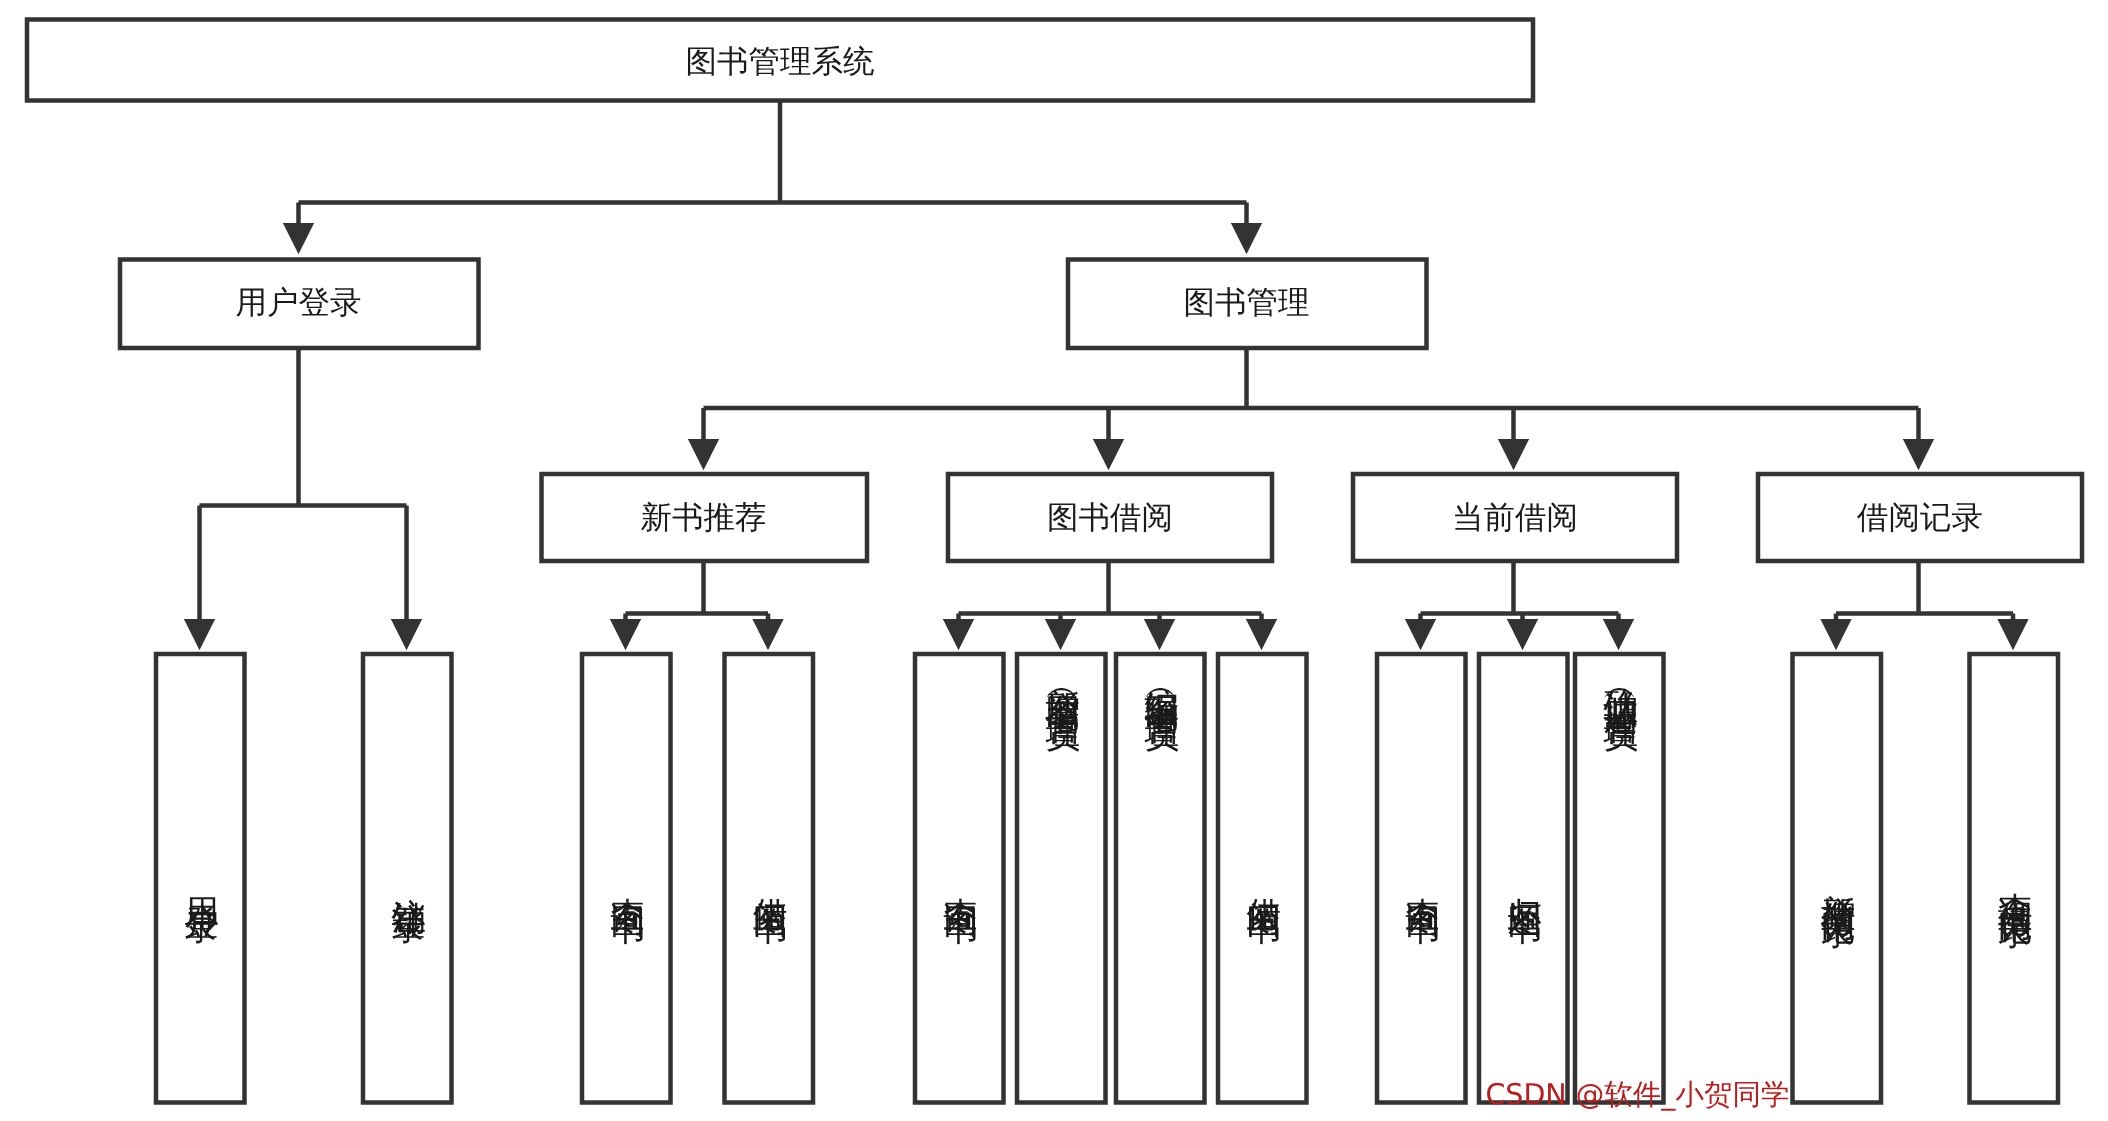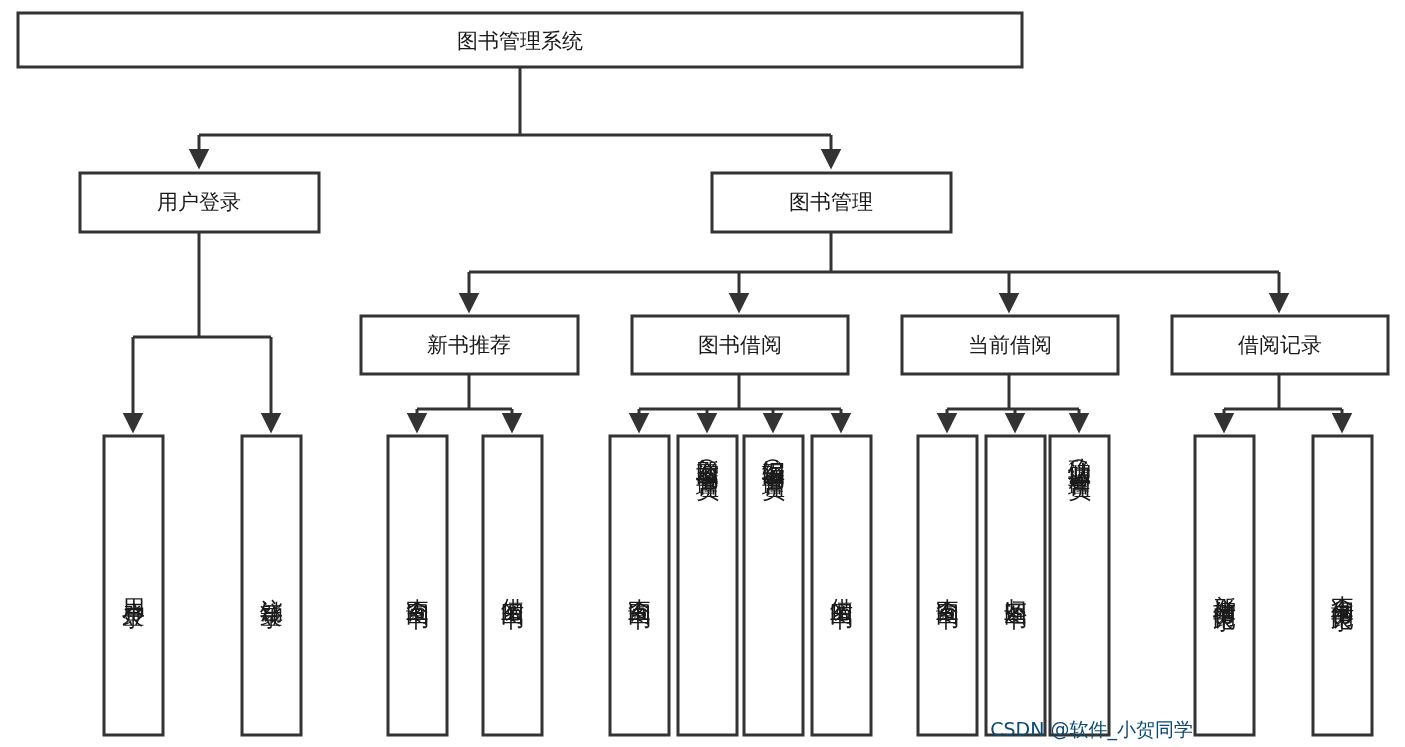--- a/index.html
+++ b/index.html
@@ -59,21 +59,21 @@
     letter-spacing: 3px;
     color: #1a1a1a;
     white-space: nowrap;
   }
   .watermark {
     position: absolute;
     right: 14px;
     bottom: 4px;
     font-family: "DejaVu Sans", "Liberation Sans", sans-serif;
     font-size: 19px;
-    color: #0c4a6e;
+    color: #b91c1c;
     white-space: nowrap;
     user-select: none;
   }
 </style>
 </head>
 <body>
 
 <div id="diagram-root">
 
   <svg class="diagram" viewBox="0 0 1405 747">

